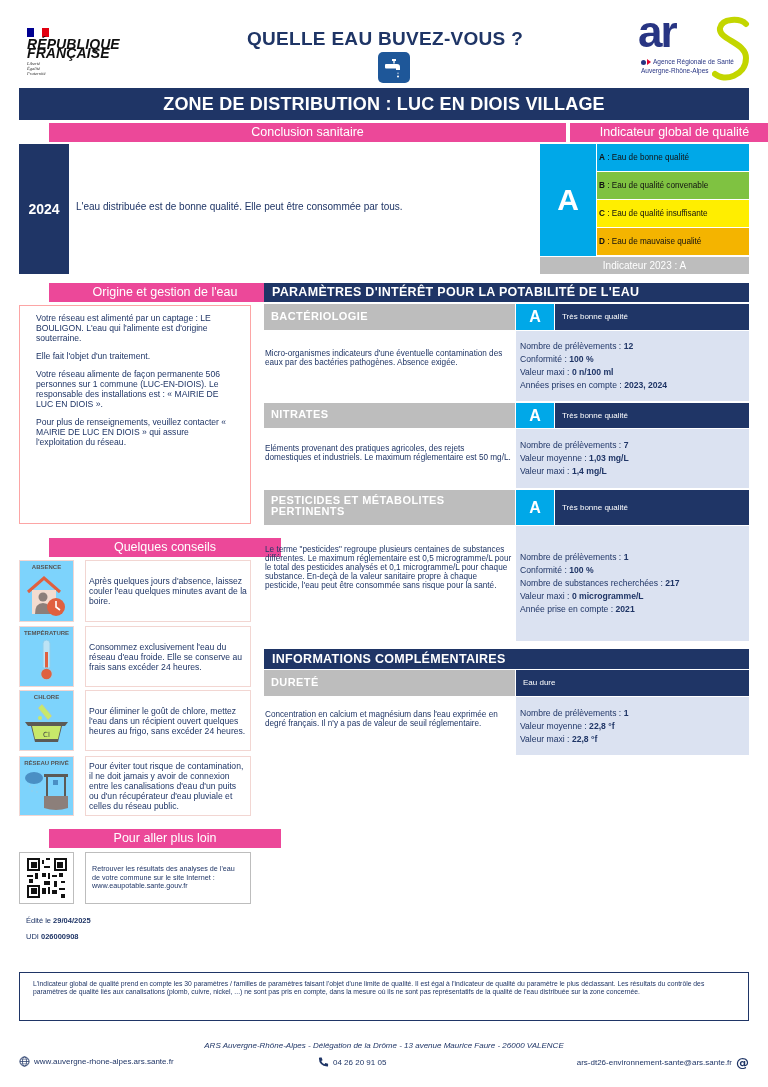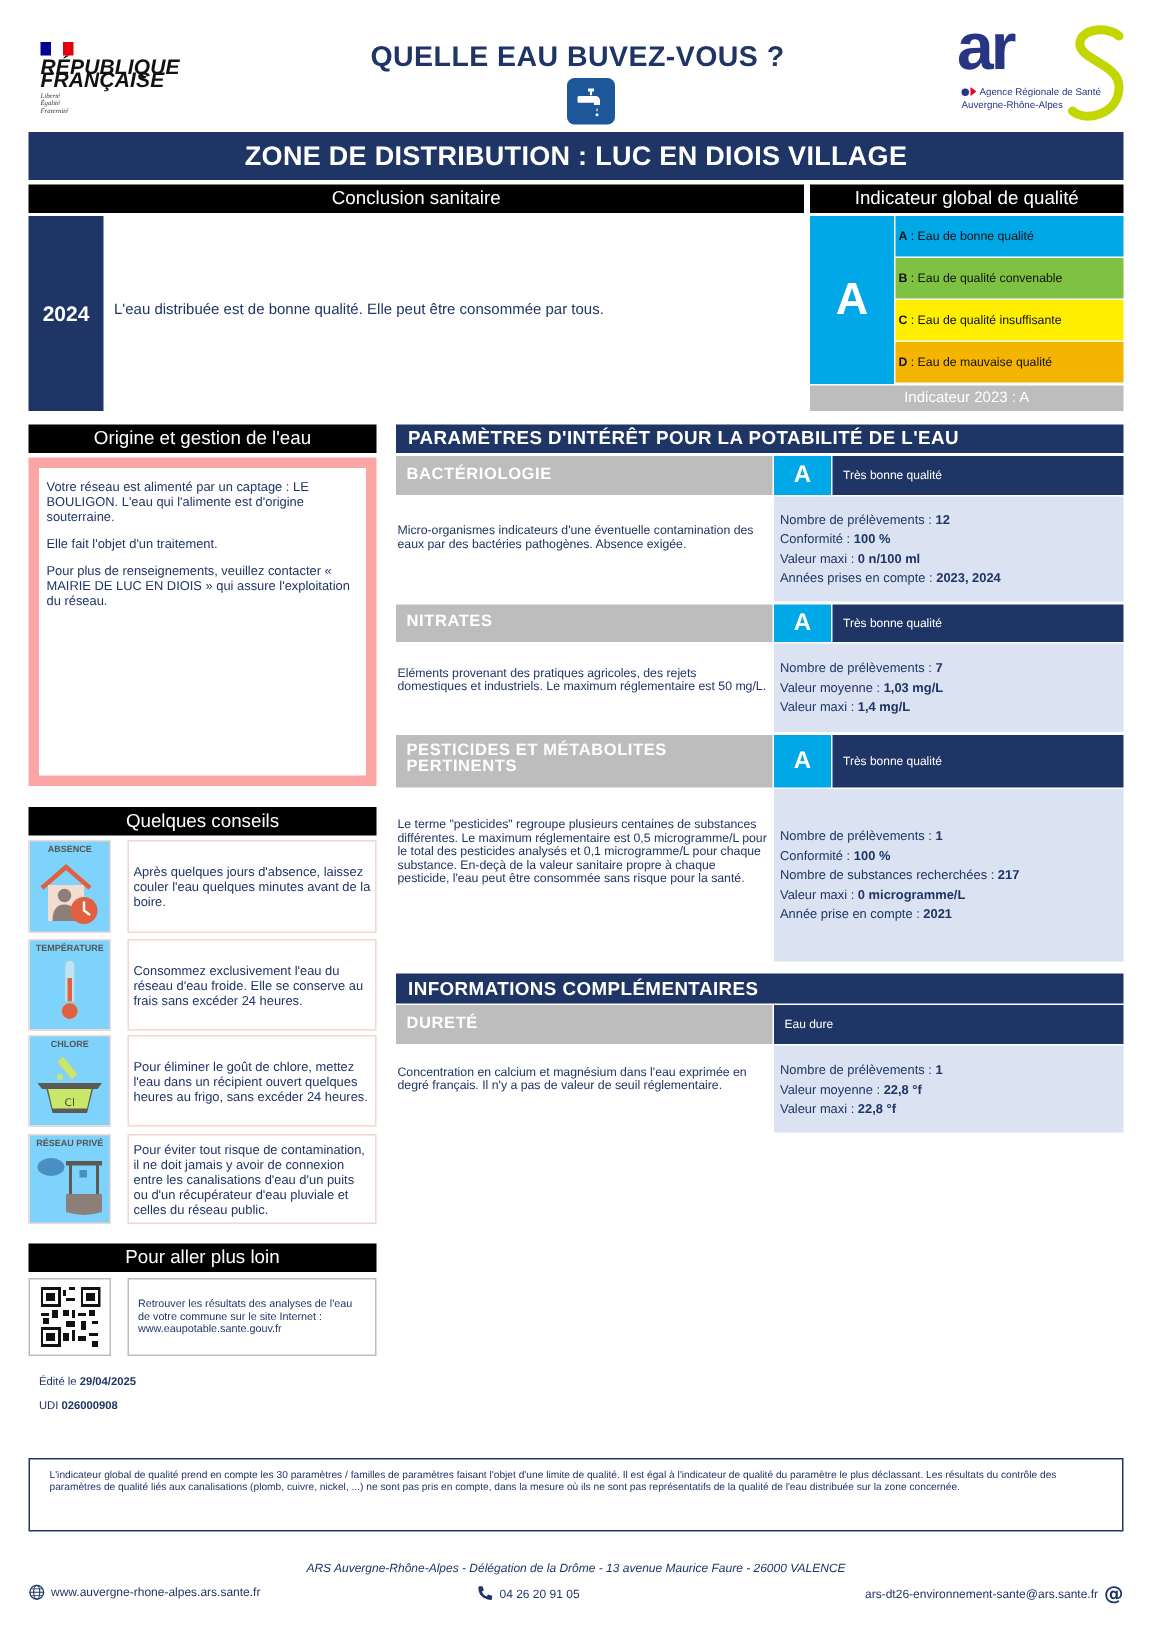--- a/index.html
+++ b/index.html
@@ -21,33 +21,33 @@
     .ars-text { position: absolute; left: 0; top: -6px; font-size: 44px; font-weight: bold; color: #283583; letter-spacing: -2px; line-height: 44px; }
     .ars-s { position: absolute; left: 74px; top: 0; width: 40px; height: 70px; }
     .ars-sub1 { position: absolute; left: 3px; top: 42px; font-size: 6.5px; color: #283583; white-space: nowrap; }
     .ars-sub2 { position: absolute; left: 3px; top: 51px; font-size: 6.5px; color: #283583; white-space: nowrap; }
     .ars-dot { display: inline-block; width: 5px; height: 5px; border-radius: 50%; background: #283583; margin-right: 1px; vertical-align: middle; }
     .ars-tri { display: inline-block; width: 0; height: 0; border-top: 3px solid transparent; border-bottom: 3px solid transparent; border-left: 4px solid #e4032e; margin-right: 2px; vertical-align: middle; }
 
     .zone-banner { left: 19px; top: 88px; width: 730px; height: 32px; background: #1f3566; color: #fff; font-size: 18px; font-weight: bold; text-align: center; line-height: 32px; letter-spacing: 0.2px; }
 
     
-    .grey-head { background: #000000; color: #fff; text-align: center; font-size: 12.5px; }
+    .grey-head { background: #ec4899; color: #fff; text-align: center; font-size: 12.5px; margin-left: 30px; }
     .concl-head { left: 19px; top: 123px; width: 517px; height: 19px; line-height: 19px; }
     .indic-head { left: 540px; top: 123px; width: 209px; height: 19px; line-height: 19px; }
     .year-box { left: 19px; top: 144px; width: 50px; height: 130px; background: #1f3566; color: #fff; font-size: 14px; font-weight: bold; display: flex; align-items: center; justify-content: center; }
     .concl-text { left: 76px; top: 201px; font-size: 10px; color: #1f3566; }
     .grade-big { left: 540px; top: 144px; width: 56px; height: 112px; background: #00a8e8; color: #fff; font-size: 30px; font-weight: bold; display: flex; align-items: center; justify-content: center; }
     .grade-row { position: absolute; left: 597px; width: 152px; height: 27px; font-size: 8.2px; color: #111; line-height: 27px; padding-left: 2px; }
     .grade-row b { color: #111; }
     .indic-prev { left: 540px; top: 257px; width: 209px; height: 17px; line-height: 17px; background: #bdbdbd; color: #fff; text-align: center; font-size: 10px; }
 
     
     .left-head { left: 19px; top: 283px; width: 232px; height: 19px; line-height: 19px; font-size: 12.5px; }
-    .origin-box { left: 19px; top: 305px; width: 232px; height: 219px; border: 7px solid #fca5a5; padding: 7px 5px; font-size: 8.6px; color: #1f3566; line-height: 10px; }
+    .origin-box { left: 19px; top: 305px; width: 232px; height: 219px; border: 1px solid #fca5a5; padding: 7px 16px; font-size: 8.6px; color: #1f3566; line-height: 10px; }
     .origin-box p { margin-bottom: 8px; }
 
     .conseils-head { left: 19px; top: 538px; width: 232px; height: 19px; line-height: 19px; font-size: 12.5px; }
     .tip-icon { position: absolute; left: 19px; width: 55px; border: 1px solid #f2d6d2; background: #7dd3fc; }
     .tip-icon .lbl { font-size: 6px; font-weight: bold; color: #555; text-align: center; margin-top: 3px; }
     .tip-text { position: absolute; left: 85px; width: 166px; border: 1px solid #f2d6d2; padding: 0 3px; font-size: 8.6px; color: #1f3566; line-height: 10px; display: flex; align-items: center; }
 
     .loin-head { left: 19px; top: 829px; width: 232px; height: 19px; line-height: 19px; font-size: 12.5px; }
     .qr-box { left: 19px; top: 852px; width: 55px; height: 52px; border: 1px solid #bdbdbd; display: flex; align-items: center; justify-content: center; }
     .loin-text { left: 85px; top: 852px; width: 166px; height: 52px; border: 1px solid #bdbdbd; padding: 0 6px; font-size: 7.2px; color: #1f3566; line-height: 8.5px; display: flex; align-items: center; }
@@ -127,20 +127,21 @@
 <div class="grade-row" style="top:144px;background:#00a8e8;"><b>A</b><span> : Eau de bonne qualité</span></div>
 <div class="grade-row" style="top:172px;background:#7fc241;"><b>B</b><span> : Eau de qualité convenable</span></div>
 <div class="grade-row" style="top:200px;background:#ffee00;"><b>C</b><span> : Eau de qualité insuffisante</span></div>
 <div class="grade-row" style="top:228px;background:#f4b400;"><b>D</b><span> : Eau de mauvaise qualité</span></div>
 <div class="abs indic-prev">Indicateur 2023 : A</div>
 
 <div class="abs grey-head left-head">Origine et gestion de l'eau</div>
 <div class="abs origin-box">
   <p>Votre réseau est alimenté par un captage : LE BOULIGON. L'eau qui l'alimente est d'origine souterraine.</p>
   <p>Elle fait l'objet d'un traitement.</p>
+  <p>Votre réseau alimente de façon permanente 506 personnes sur 1 commune (LUC-EN-DIOIS). Le responsable des installations est : « MAIRIE DE LUC EN DIOIS ».</p>
   <p>Pour plus de renseignements, veuillez contacter « MAIRIE DE LUC EN DIOIS » qui assure l'exploitation du réseau.</p>
 </div>
 
 <div class="abs grey-head conseils-head">Quelques conseils</div>
 
 <div class="tip-icon" style="top:560px;height:62px;">
   <div class="lbl">ABSENCE</div>
   <svg width="53" height="48" viewBox="0 0 53 48">
     <path d="M8 22 L24 8 L40 22" fill="none" stroke="#e0603f" stroke-width="3"></path>
     <rect x="12" y="20" width="24" height="24" fill="#f3dcd0"></rect>

